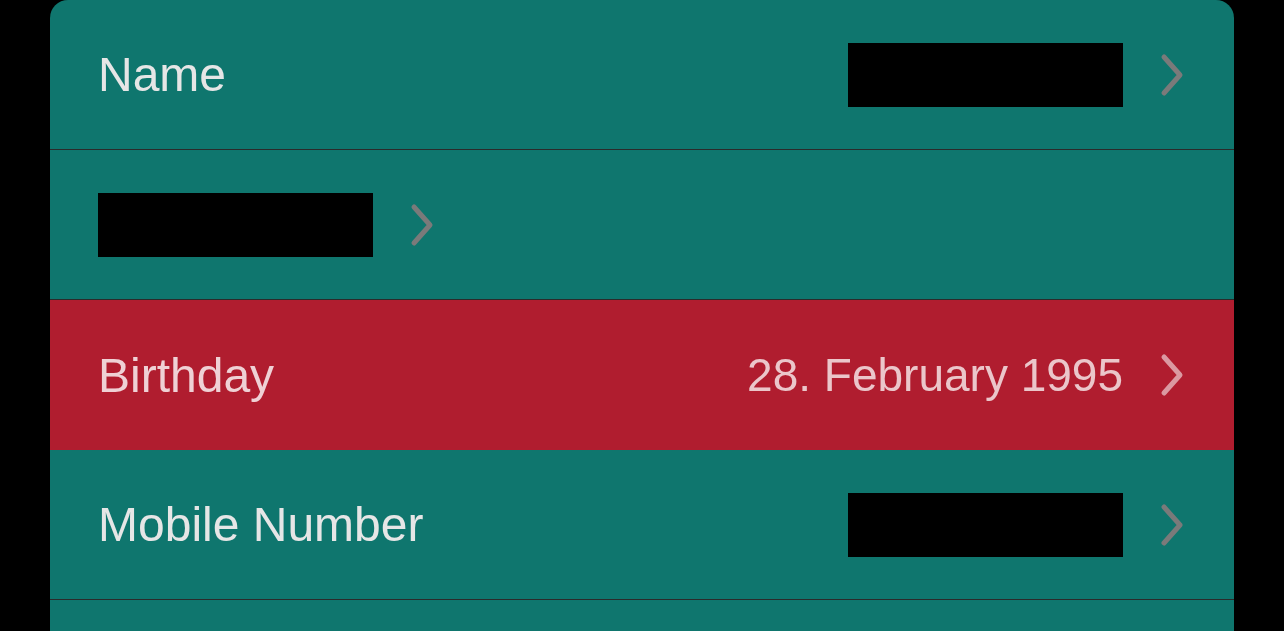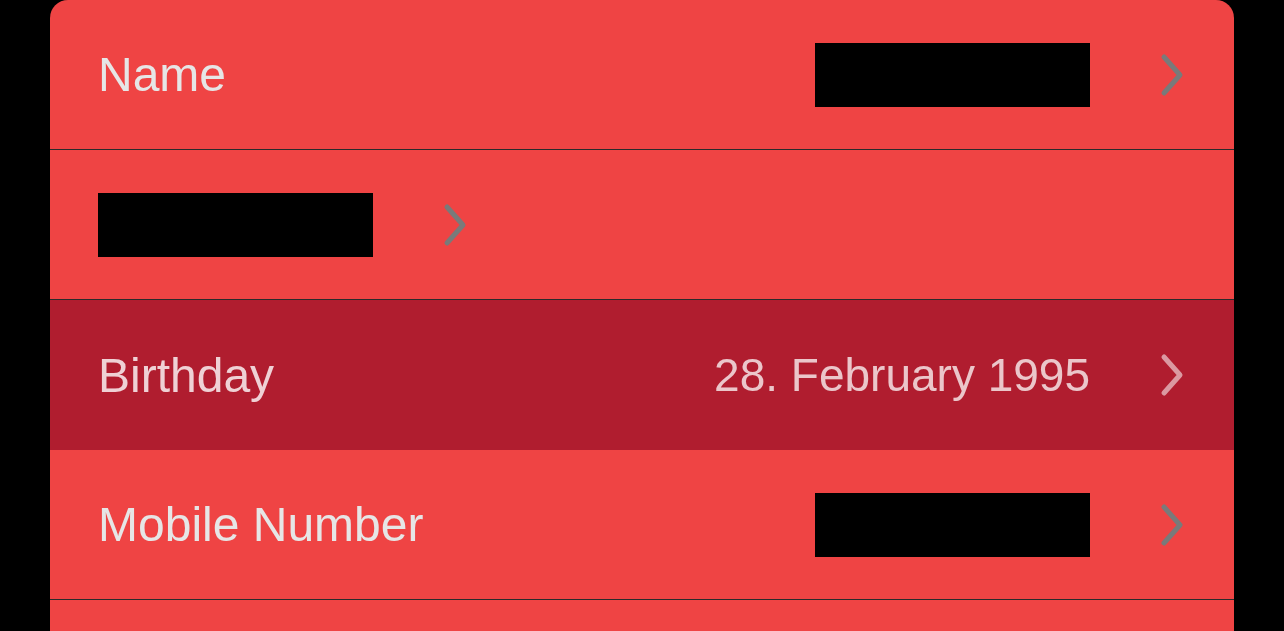--- a/index.html
+++ b/index.html
@@ -10,21 +10,21 @@
 
     body {
       background: #000000;
       font-family: -apple-system, BlinkMacSystemFont, "Segoe UI", Helvetica, Arial, sans-serif;
       width: 1284px;
       height: 631px;
       overflow: hidden;
     }
 
     .settings-panel {
-      background: #ef4444;
+      background: #0f766e;
       border-radius: 18px 18px 0 0;
       margin: 0 50px;
       height: 100%;
     }
 
     .settings-row {
       display: flex;
       align-items: center;
       justify-content: space-between;
       padding: 0 48px;
@@ -44,21 +44,21 @@
       font-weight: 400;
     }
 
     .settings-row.highlighted .row-label {
       color: rgba(255, 255, 255, 0.8);
     }
 
     .row-right {
       display: flex;
       align-items: center;
-      gap: 68px;
+      gap: 35px;
     }
 
     .redacted-box {
       background: #000000;
       width: 275px;
       height: 64px;
     }
 
     .row-value {
       color: rgba(255, 255, 255, 0.75);

